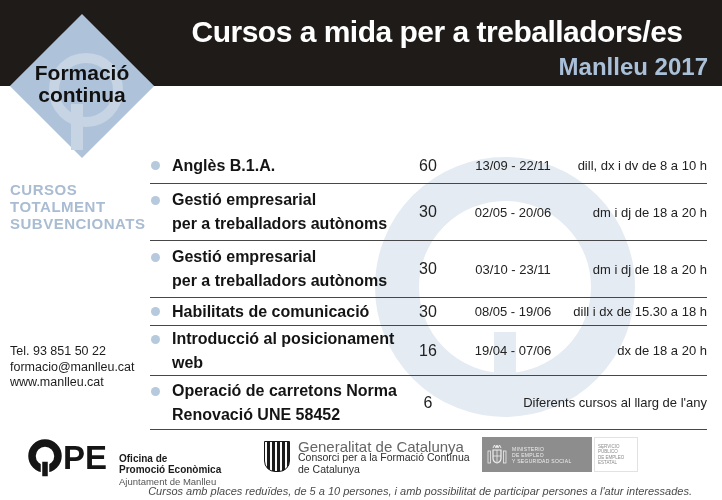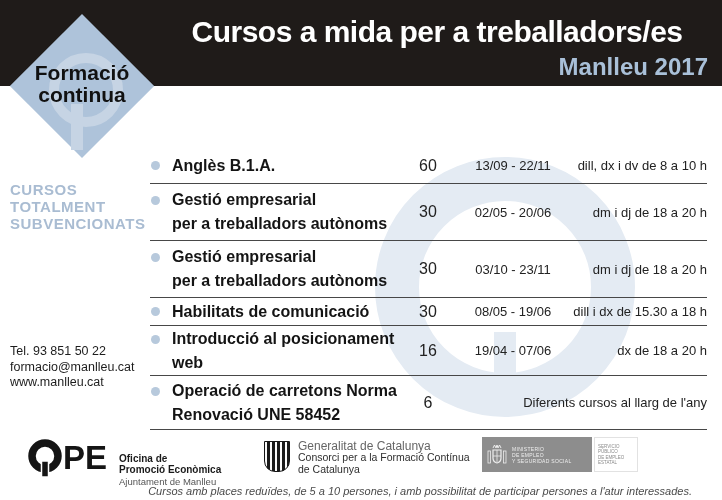--- a/index.html
+++ b/index.html
@@ -55,21 +55,21 @@
 
   
   .ope{position:absolute;left:28px;top:439px;display:flex;gap:5px;align-items:flex-start;z-index:2;}
   .ope-text{margin-top:14px;}
   .ope-l1,.ope-l2{font-size:10px;line-height:11px;font-weight:bold;color:#1a1a1a;}
   .ope-l3{font-size:9.5px;line-height:11px;color:#555;margin-top:1px;}
 
   .gencat{position:absolute;left:264px;top:441px;display:flex;gap:8px;align-items:flex-start;z-index:2;}
   .senyera{width:24px;height:29px;border:1.5px solid #151515;border-radius:0 0 11px 11px;
            background:repeating-linear-gradient(90deg,#fafafa 0 2px,#1a1a1a 2px 5px);}
-  .gc-l1{font-size:12px;line-height:11px;color:#666;}
+  .gc-l1{font-size:15px;line-height:11px;color:#666;}
   .gc-l2,.gc-l3{font-size:10.5px;line-height:11.5px;font-weight:normal;color:#2e2e2e;}
 
   .ministerio{position:absolute;left:482px;top:437px;display:flex;z-index:2;}
   .min-box{width:110px;height:35px;background:#8d8d8d;display:flex;align-items:center;
            gap:5px;padding-left:5px;box-sizing:border-box;}
   .min-lines{font-size:5px;line-height:6px;color:#efefef;letter-spacing:0.3px;}
   .sepe-box{width:44px;height:35px;background:#ffffff;border:1px solid #e2e2e2;box-sizing:border-box;
             margin-left:2px;display:flex;align-items:center;padding-left:3px;}
   .sepe-text{font-size:4.5px;line-height:5.5px;color:#8a8a8a;white-space:pre-line;}
 

